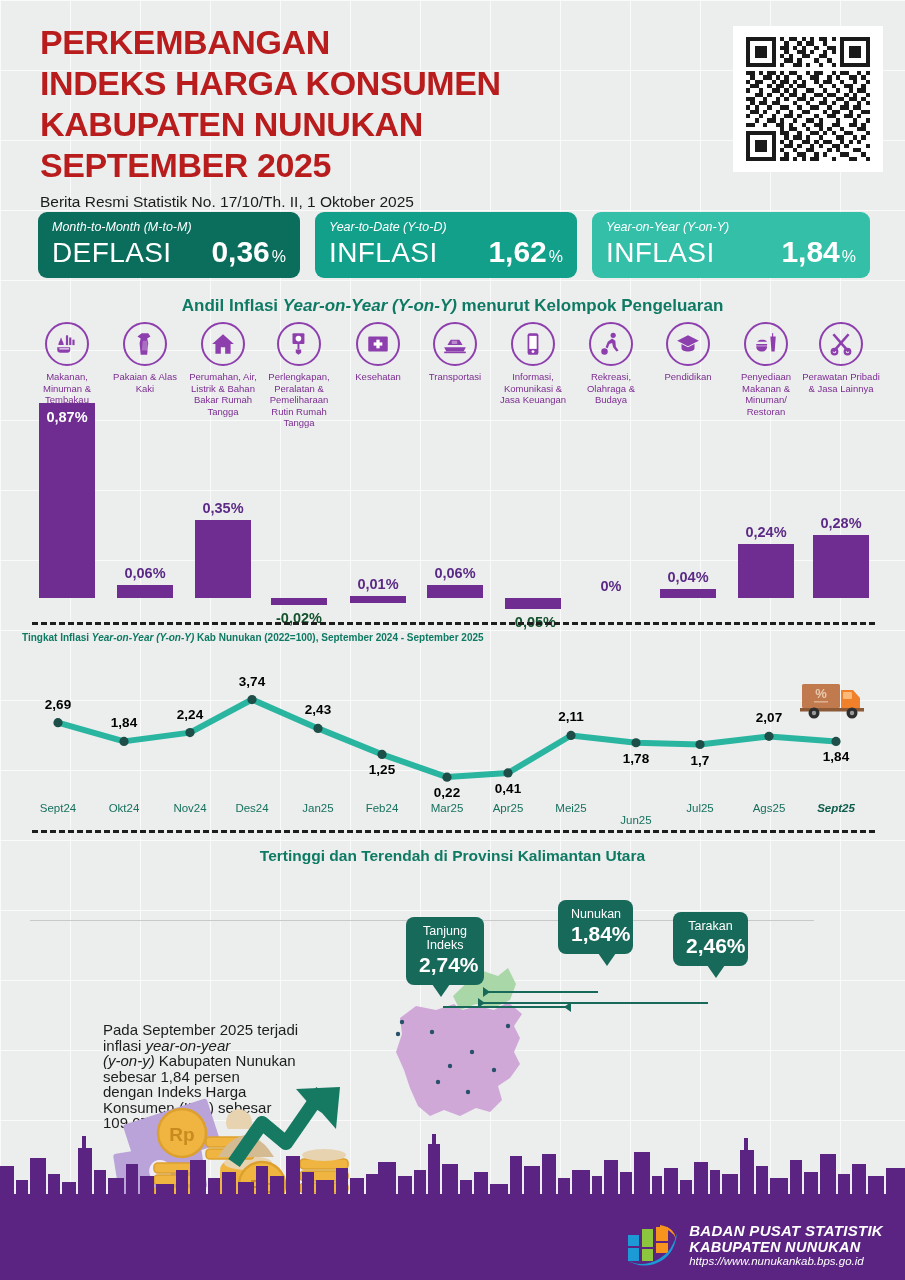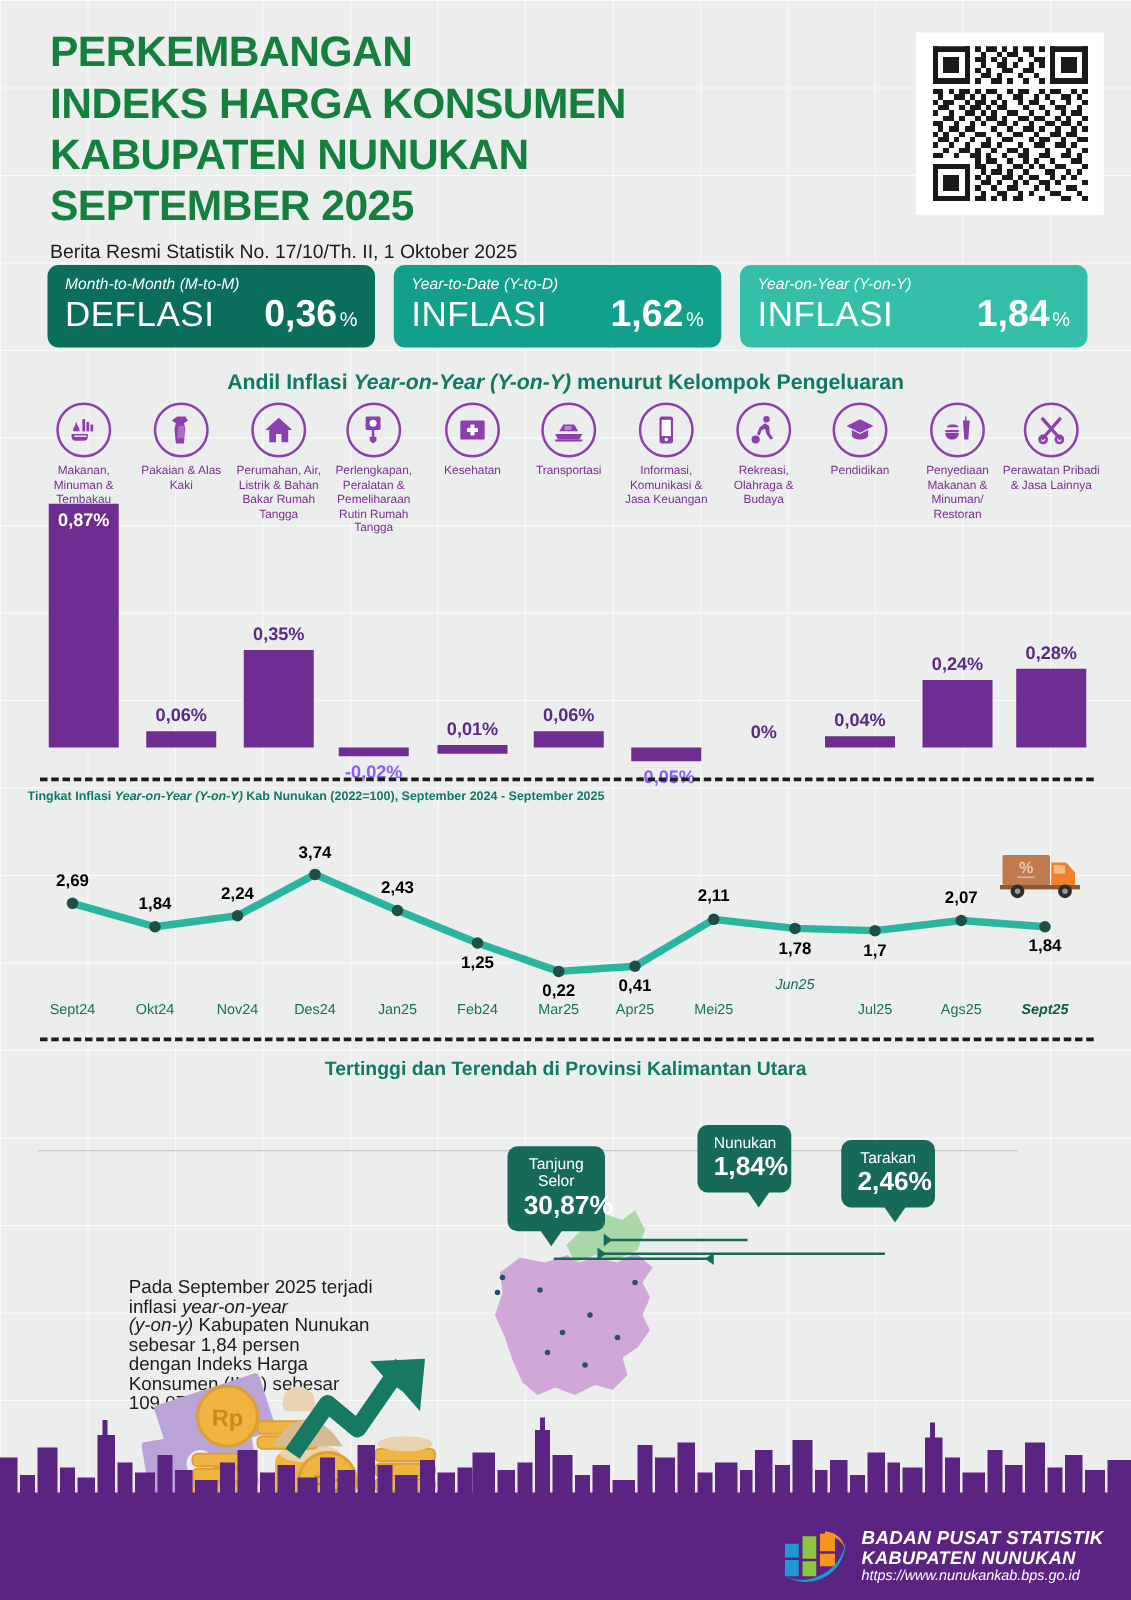--- a/index.html
+++ b/index.html
@@ -18,21 +18,21 @@
       linear-gradient(to bottom, rgba(255,255,255,0.75) 1px, transparent 1px);
     background-size: 70px 70px;
     pointer-events: none;
     z-index: 0;
   }
   .page { position: relative; z-index: 1; width: 905px; height: 1280px; }
 
   
   .header { position: absolute; left: 40px; top: 22px; }
   .title-line {
-    font-size: 34px; font-weight: bold; color: #15803d;
+    font-size: 34px; font-weight: bold; color: #b91c1c;
     letter-spacing: -0.4px; line-height: 41px; white-space: nowrap;
   }
   .subtitle {
     margin-top: 7px; font-size: 15.5px; color: #1b1b1b; font-weight: 500;
   }
   .qr-box {
     position: absolute; right: 22px; top: 26px;
     width: 150px; height: 146px; background: #fff;
     padding: 11px;
   }
@@ -83,21 +83,21 @@
   }
   
   .baseline { position: absolute; left: 30px; right: 18px; top: 598px; height: 1px; background: #c9c9c9; }
   .bar {
     position: absolute; background: #6f2d91;
   }
   .bar-val {
     position: absolute; font-size: 14.5px; font-weight: bold;
     color: #5b2a86; white-space: nowrap; text-align: center;
   }
-  .bar-val.neg { color: #8b5cf6; }
+  .bar-val.neg { color: #14532d; }
   .bar-val.inside { color: #ffffff; }
 
   .dashed-sep {
     position: absolute; left: 32px; right: 30px; height: 0;
     border-top: 3px dashed #1d1d1d;
   }
 
   
   .sec2-title { position: absolute; left: 22px; top: 632px; color:#0e7a63; font-weight:bold; font-size: 10px; }
   .line-area { position: absolute; left: 0; top: 650px; width: 905px; height: 180px; }
@@ -634,21 +634,21 @@
   <div id="x-labels">
       <div class="x-label" style="left: 58px; top: 802px;">Sept24</div>
       <div class="x-label" style="left: 124px; top: 802px;">Okt24</div>
       <div class="x-label" style="left: 190px; top: 802px;">Nov24</div>
       <div class="x-label" style="left: 252px; top: 802px;">Des24</div>
       <div class="x-label" style="left: 318px; top: 802px;">Jan25</div>
       <div class="x-label" style="left: 382px; top: 802px;">Feb24</div>
       <div class="x-label" style="left: 447px; top: 802px;">Mar25</div>
       <div class="x-label" style="left: 508px; top: 802px;">Apr25</div>
       <div class="x-label" style="left: 571px; top: 802px;">Mei25</div>
-      <div class="x-label" style="left: 636px; top: 782px; font-style: italic;">Jun25</div>
+      <div class="x-label" style="left: 636px; top: 814px;">Jun25</div>
       <div class="x-label" style="left: 700px; top: 802px;">Jul25</div>
       <div class="x-label" style="left: 769px; top: 802px;">Ags25</div>
       <div class="x-label bold" style="left: 836px; top: 802px;">Sept25</div>
     </div>
   <div class="dashed-sep" style="top:830px"></div>
 
   <div class="sec3-title">
     <div>Tertinggi dan Terendah di Provinsi Kalimantan Utara</div>
   </div>
 
@@ -670,22 +670,22 @@
 
   <div class="leader" style="left:443px;top:1006px;width:125px"></div>
   <div class="leader-dot" style="left:564px;top:1002px"></div>
   <div class="leader" style="left:488px;top:991px;width:110px"></div>
   <div class="leader-dot" style="left:483px;top:987px;transform:rotate(180deg)"></div>
   <div class="leader" style="left:483px;top:1002px;width:225px"></div>
   <div class="leader-dot" style="left:478px;top:998px;transform:rotate(180deg)"></div>
 
   <div class="callout" style="left:406px;top:917px;width:78px">
     <div class="c-name">Tanjung</div>
-    <div class="c-name">Selor</div>
-    <div class="c-val">30,87%</div>
+    <div class="c-name">Indeks</div>
+    <div class="c-val">2,74%</div>
     <div class="tail" style="left:26px"></div>
   </div>
   <div class="callout" style="left:558px;top:900px;width:75px">
     <div class="c-name">Nunukan</div>
     <div class="c-val">1,84%</div>
     <div class="tail" style="left:40px"></div>
   </div>
   <div class="callout" style="left:673px;top:912px;width:75px">
     <div class="c-name">Tarakan</div>
     <div class="c-val">2,46%</div>

